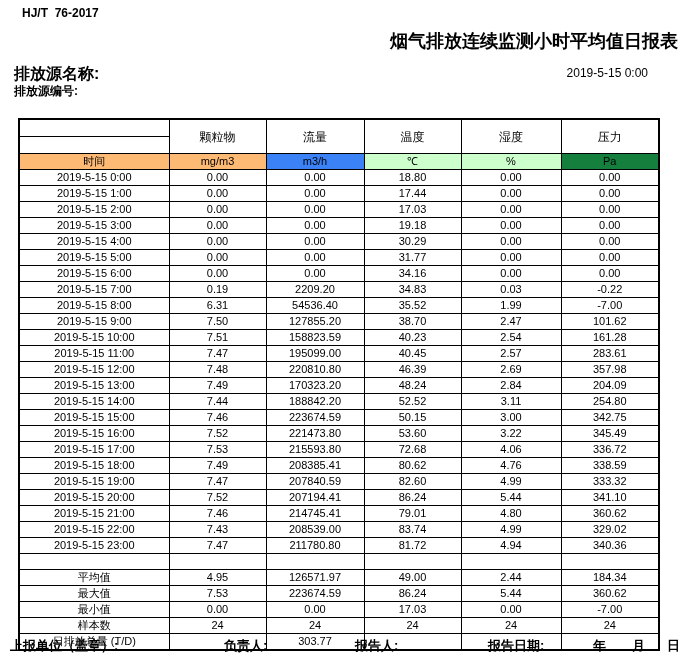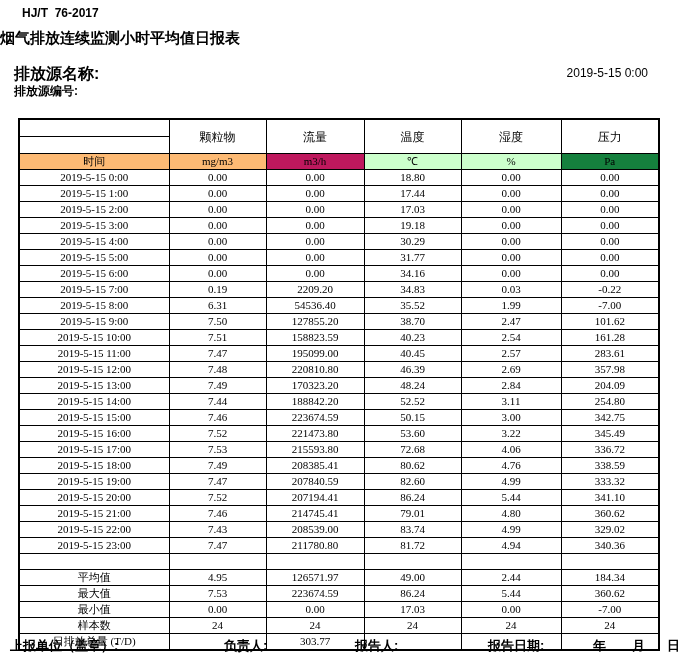--- a/index.html
+++ b/index.html
@@ -9,31 +9,30 @@
     color: #000;
   }
   .page { position: relative; width: 678px; height: 660px; background: #fff; overflow: hidden; }
 
   .std {
     position: absolute; left: 22px; top: 6px;
     font-size: 12px; font-weight: bold; white-space: pre;
   }
   .title {
     position: absolute; left: 0; top: 29px; width: 100%;
-    text-align: left; font-size: 15px; font-weight: bold;
+    text-align: right; font-size: 18px; font-weight: bold;
   }
   .lbl-name { position: absolute; left: 14px; top: 64px; font-size: 16px; font-weight: bold; }
   .lbl-id   { position: absolute; left: 14px; top: 83px; font-size: 12px; font-weight: bold; }
   .datetime { position: absolute; right: 30px; top: 66px; font-size: 12px; }
 
   table.report {
     position: absolute; left: 18px; top: 118px;
     width: 641px; border-collapse: collapse; table-layout: fixed;
     border: 2px solid #000;
-    font-family: Liberation Serif, serif;
   }
   table.report td {
     border: 1px solid #000;
     padding: 0; margin: 0;
     height: 15px; line-height: 15px;
     text-align: center; vertical-align: middle;
     font-size: 11px; overflow: hidden; white-space: nowrap;
   }
   tr.hrow td { height: 16px; line-height: 16px; font-size: 12px; }
   tr.unit-row td { font-size: 11px; }
@@ -80,21 +79,21 @@
         <td rowspan="2">温度</td>
         <td rowspan="2">湿度</td>
         <td rowspan="2">压力</td>
       </tr>
       <tr class="hrow">
         <td></td>
       </tr>
       <tr class="unit-row">
         <td style="background: #fdba74;">时间</td>
         <td style="background: #fdba74;">mg/m3</td>
-        <td style="background: #be185d;">m3/h</td>
+        <td style="background: #3b82f6;">m3/h</td>
         <td style="background: rgb(204, 255, 204);">℃</td>
         <td style="background: rgb(204, 255, 204);">%</td>
         <td style="background: #15803d;">Pa</td>
       </tr>
     </thead>
     <tbody>
         <tr>
           <td>2019-5-15 0:00</td>
           <td>0.00</td>
           <td>0.00</td>

